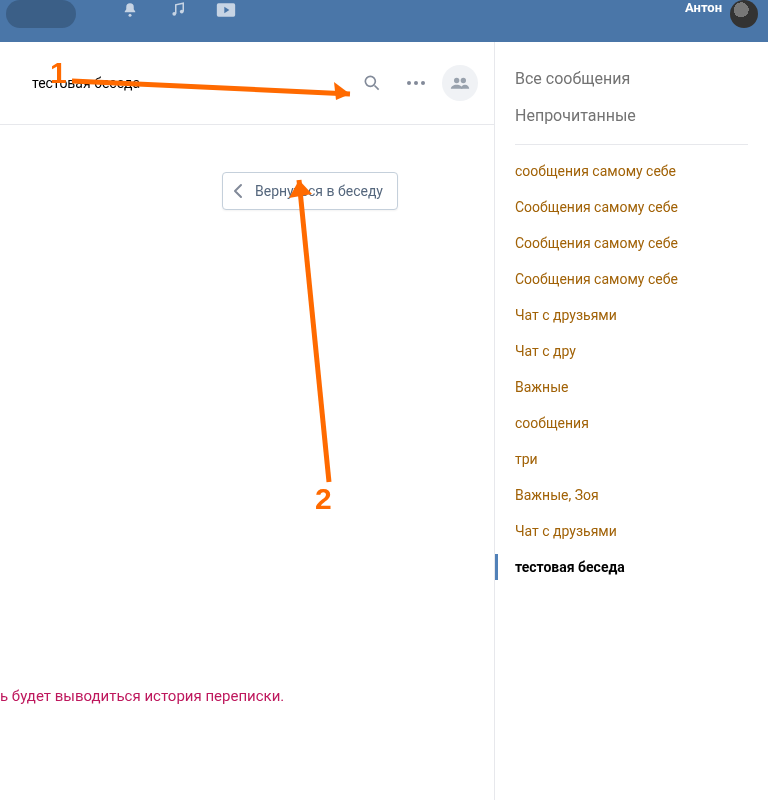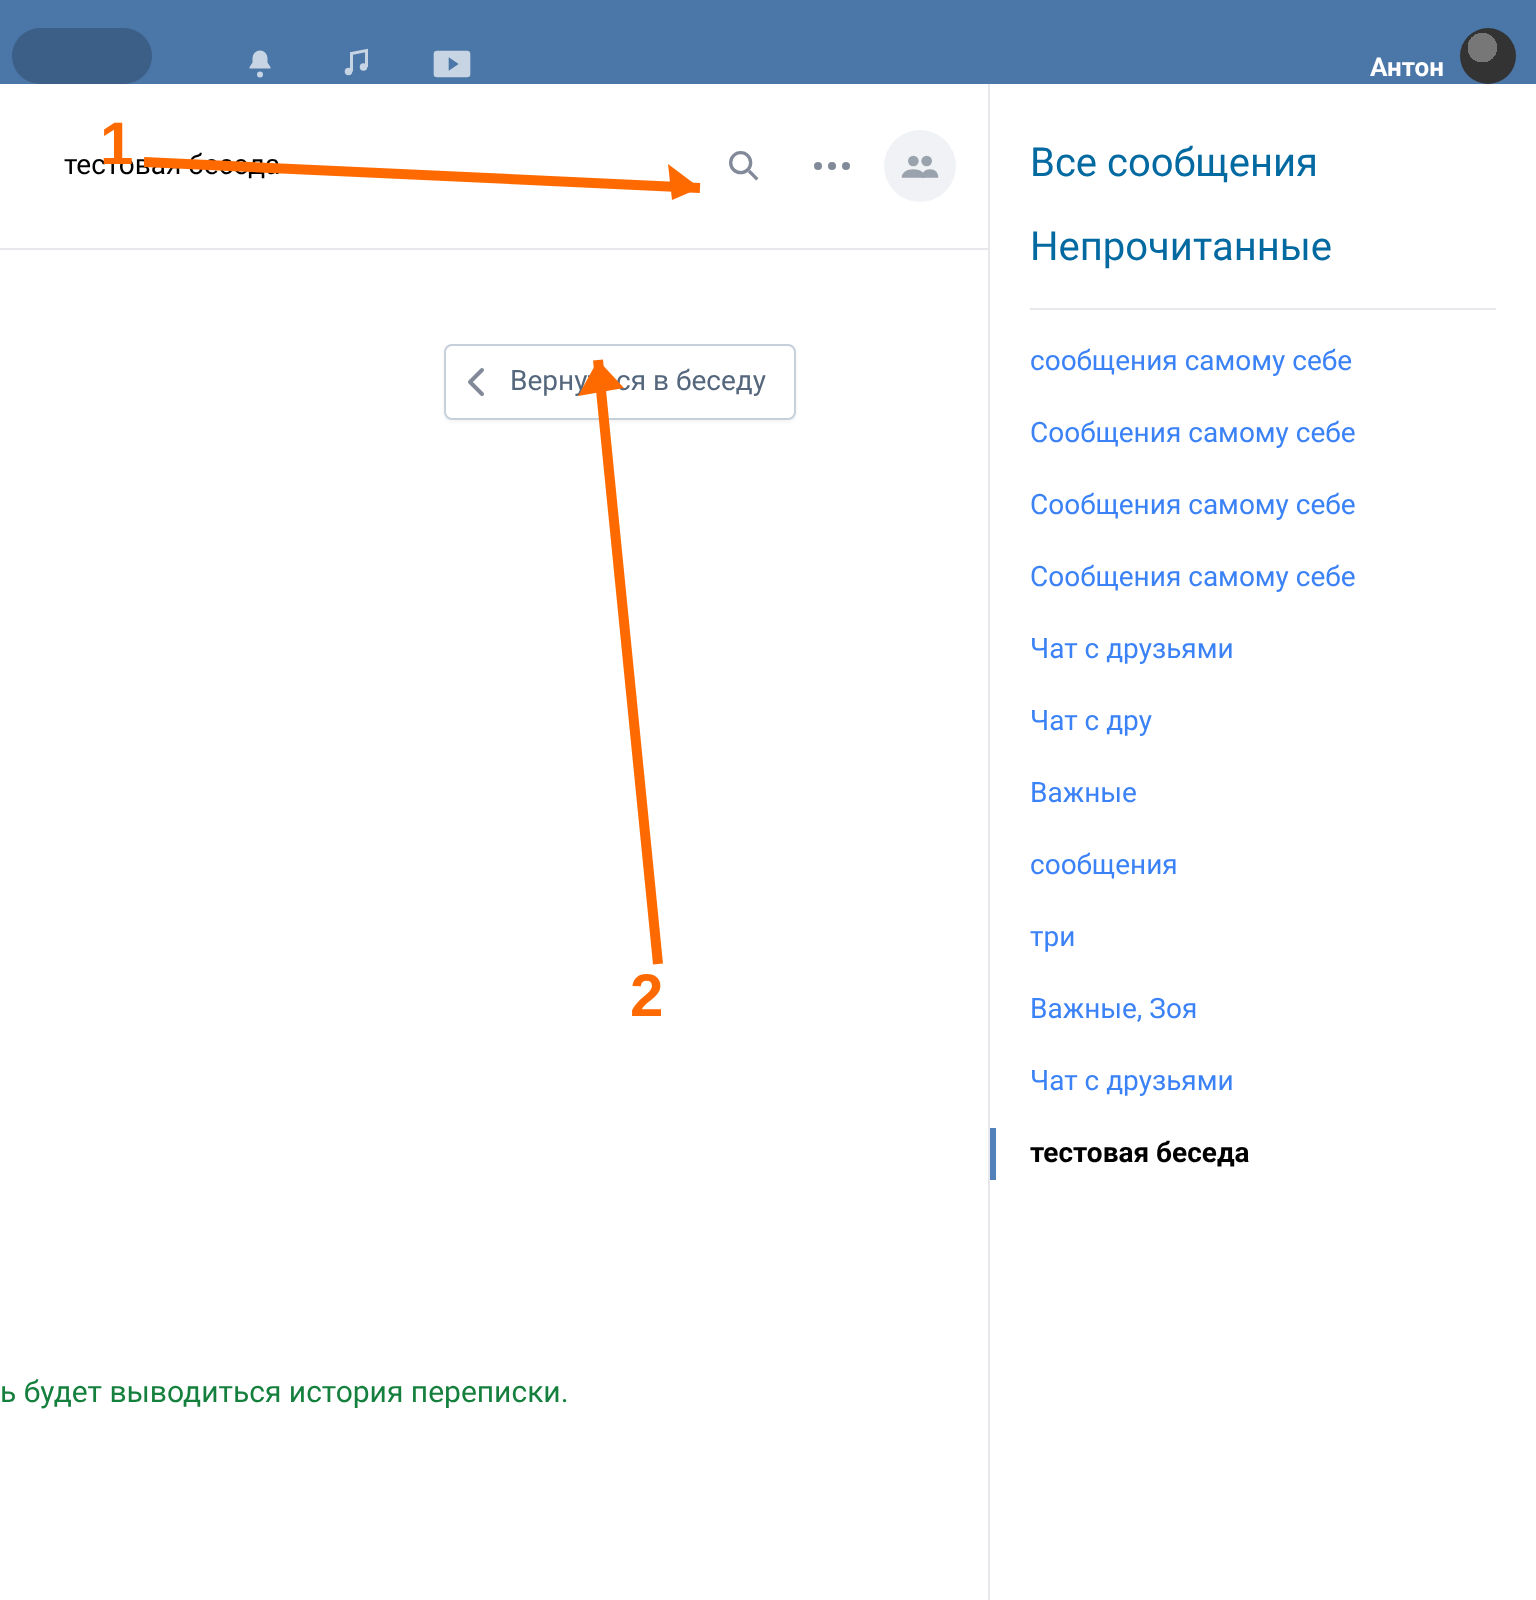--- a/index.html
+++ b/index.html
@@ -1,41 +1,41 @@
 <!DOCTYPE html>
 <html><head>
 <meta charset="utf-8">
 <style>
   * { box-sizing: border-box; margin: 0; padding: 0; }
   html, body { width: 768px; height: 800px; overflow: hidden; font-family: -apple-system, BlinkMacSystemFont, "Segoe UI", Roboto, Helvetica, Arial, sans-serif; background: #fff; }
   
-  .topbar { height: 42px; background: #4a76a8; display: flex; align-items: flex-end; padding: 0 10px; color: #fff; position: relative; }
+  .topbar { height: 42px; background: #4a76a8; display: flex; align-items: flex-start; padding: 0 10px; color: #fff; position: relative; }
   .pill { width: 70px; height: 28px; background: #3b5f87; border-radius: 14px; margin-right: 30px; margin-left: -4px; }
   .topicon { width: 20px; height: 20px; margin: 0 14px; display:flex; align-items:center; justify-content:center; }
   .username { position:absolute; right: 46px; font-size: 13px; font-weight:700; }
   .avatar { width:28px; height:28px; border-radius:50%; background: radial-gradient(circle at 40% 35%, #777 0 30%, #333 30% 100%); position:absolute; right:10px; }
   
   .main { position:absolute; top:42px; left:0; right:0; bottom:0; display:flex; }
   .chat { flex: 0 0 495px; border-right:1px solid #e7e8ec; position:relative; background:#fff; }
   .chathead { height:83px; border-bottom:1px solid #e7e8ec; display:flex; align-items:center; padding:0 16px; position:relative; }
   .chattitle { font-size:14px; color:#000; flex:1; padding-left: 16px;}
   .headico { width:36px; height:36px; border-radius:50%; display:flex; align-items:center; justify-content:center; margin-left:8px; }
   .headico.grey { background:#f0f2f5; }
   .dots span{ width:4px; height:4px; border-radius:50%; background:#828a99; display:inline-block; margin:0 1.5px;}
   
   .backbtn { position:absolute; top:130px; left:222px; background:#fff; border:1px solid #c5d0db; border-radius:4px; padding:10px 14px 10px 10px; display:flex; align-items:center; font-size:14px; color:#55677d; cursor:pointer; box-shadow: 0 1px 2px rgba(0,0,0,0.05);}
   .backbtn .chev { margin-right:12px; display:flex; }
   
-  .placeholder { position:absolute; bottom:95px; left:0px; color:#15803d; font-size:15px; }
+  .placeholder { position:absolute; bottom:95px; left:0px; color:#be185d; font-size:15px; }
   
   .side { flex:1; background:#fff; overflow:hidden; }
   .sideinner { padding-top:18px; }
-  .filter { padding:9px 20px; font-size:20px; color:#0369a1; cursor:pointer; }
+  .filter { padding:9px 20px; font-size:16px; color:#737373; cursor:pointer; }
   .divider { height:1px; background:#e7e8ec; margin: 10px 20px 8px 20px; }
-  .chatlink { padding:10px 20px; font-size:14px; color:#3b82f6; cursor:pointer; position:relative; }
+  .chatlink { padding:10px 20px; font-size:14px; color:#a16207; cursor:pointer; position:relative; }
   .chatlink.active { color:#000; font-weight:700; }
   .chatlink.active::before { content:""; position:absolute; left:0; top:5px; bottom:5px; width:3px; background:#5181b8; }
 
   
   .anno-num { position:absolute; font-size:30px; font-weight:700; color:#ff6a00; font-family: Arial, sans-serif; }
   .arrow-svg { position:absolute; pointer-events:none; }
 </style>
 </head>
 <body>
 

